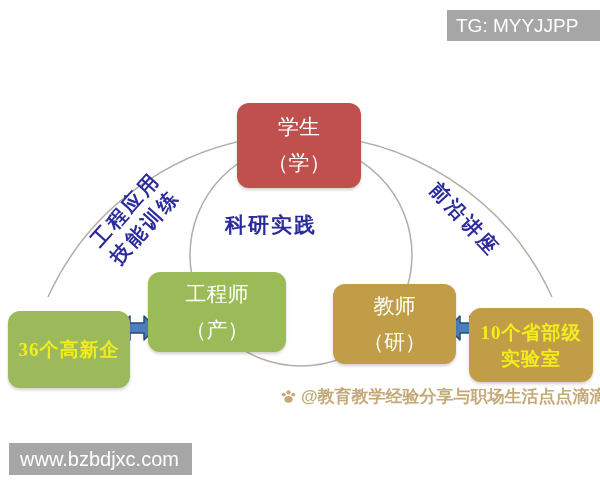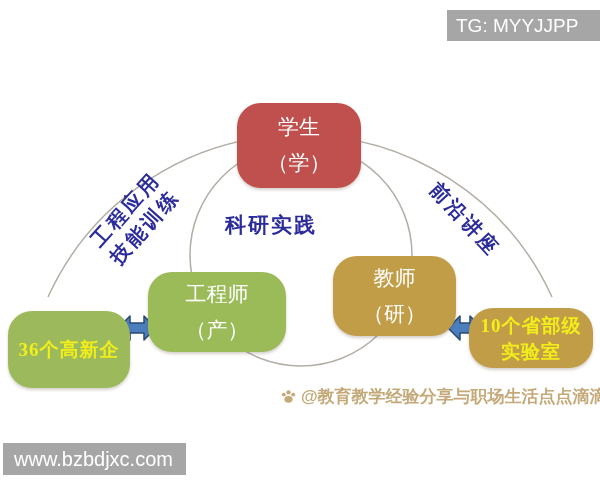--- a/index.html
+++ b/index.html
@@ -4,31 +4,31 @@
 <style>
   html,body{margin:0;padding:0;background:#ffffff;}
   .canvas{
     position:relative;width:600px;height:480px;background:#ffffff;overflow:hidden;
     font-family:"Liberation Sans","DejaVu Sans",sans-serif;
   }
   .bg-svg{position:absolute;left:0;top:0;width:600px;height:480px;}
 
   
   .node{
-    position:absolute;border-radius:24px;display:flex;flex-direction:column;
+    position:absolute;border-radius:12px;display:flex;flex-direction:column;
     align-items:center;justify-content:center;text-align:center;
     box-shadow:0 2px 3px rgba(90,70,50,.25);
     font-family:"Liberation Serif","DejaVu Serif",serif;
   }
   .node .t1,.node .t2{display:block;line-height:1;}
   .node-student{left:237px;top:103px;width:124px;height:85px;background:#c0504d;color:#ffffff;font-size:21px;gap:15px;}
   .node-engineer{left:148px;top:272px;width:138px;height:80px;background:#9bbb59;color:#ffffff;font-size:21px;gap:15px;}
-  .node-teacher{left:333px;top:256px;width:123px;height:80px;background:#c29d48;color:#ffffff;font-size:21px;gap:15px;}
+  .node-teacher{left:333px;top:284px;width:123px;height:80px;background:#c29d48;color:#ffffff;font-size:21px;gap:15px;}
   .node-bases{left:8px;top:311px;width:122px;height:77px;background:#9cba5c;color:#f2ee1a;font-size:19px;font-weight:bold;gap:7px;letter-spacing:1px;}
-  .node-labs{left:469px;top:308px;width:124px;height:60px;background:#c29d48;color:#f2ee1a;font-size:19px;font-weight:bold;gap:7px;letter-spacing:1px;}
+  .node-labs{left:469px;top:308px;width:124px;height:74px;background:#c29d48;color:#f2ee1a;font-size:19px;font-weight:bold;gap:7px;letter-spacing:1px;}
 
   
   .center-caption{
     position:absolute;left:225px;top:210px;width:150px;
     color:#2b2b9b;font-size:21px;font-weight:bold;line-height:30px;
     font-family:"Liberation Serif","DejaVu Serif",serif;letter-spacing:2px;
   }
 
   
   .arc-label{
@@ -37,21 +37,21 @@
     font-size:20px;line-height:26px;letter-spacing:3px;
   }
   .arc-label-left{left:55px;top:192px;width:160px;transform:rotate(-48deg);}
   .arc-label-right{left:400px;top:206px;width:130px;transform:rotate(47deg);}
 
   
   .badge{
     position:absolute;background:#a6a6a6;color:#ffffff;display:flex;align-items:center;
   }
   .badge-tg{left:447px;top:10px;width:153px;height:31px;font-size:19px;padding-left:9px;}
-  .badge-site{left:3px;top:443px;width:172px;height:32px;font-size:20px;padding-left:11px;}
+  .badge-site{left:9px;top:443px;width:172px;height:32px;font-size:20px;padding-left:11px;}
 
   
   .watermark{
     position:absolute;left:280px;top:385px;display:flex;align-items:center;gap:4px;
     color:#c4a979;font-size:17px;font-weight:bold;letter-spacing:0px;
     text-shadow:0 0 1px rgba(255,255,255,.7);white-space:nowrap;
     font-family:"Liberation Sans","DejaVu Sans",sans-serif;
   }
   .paw{width:17px;height:17px;flex:0 0 auto;}
 </style>

